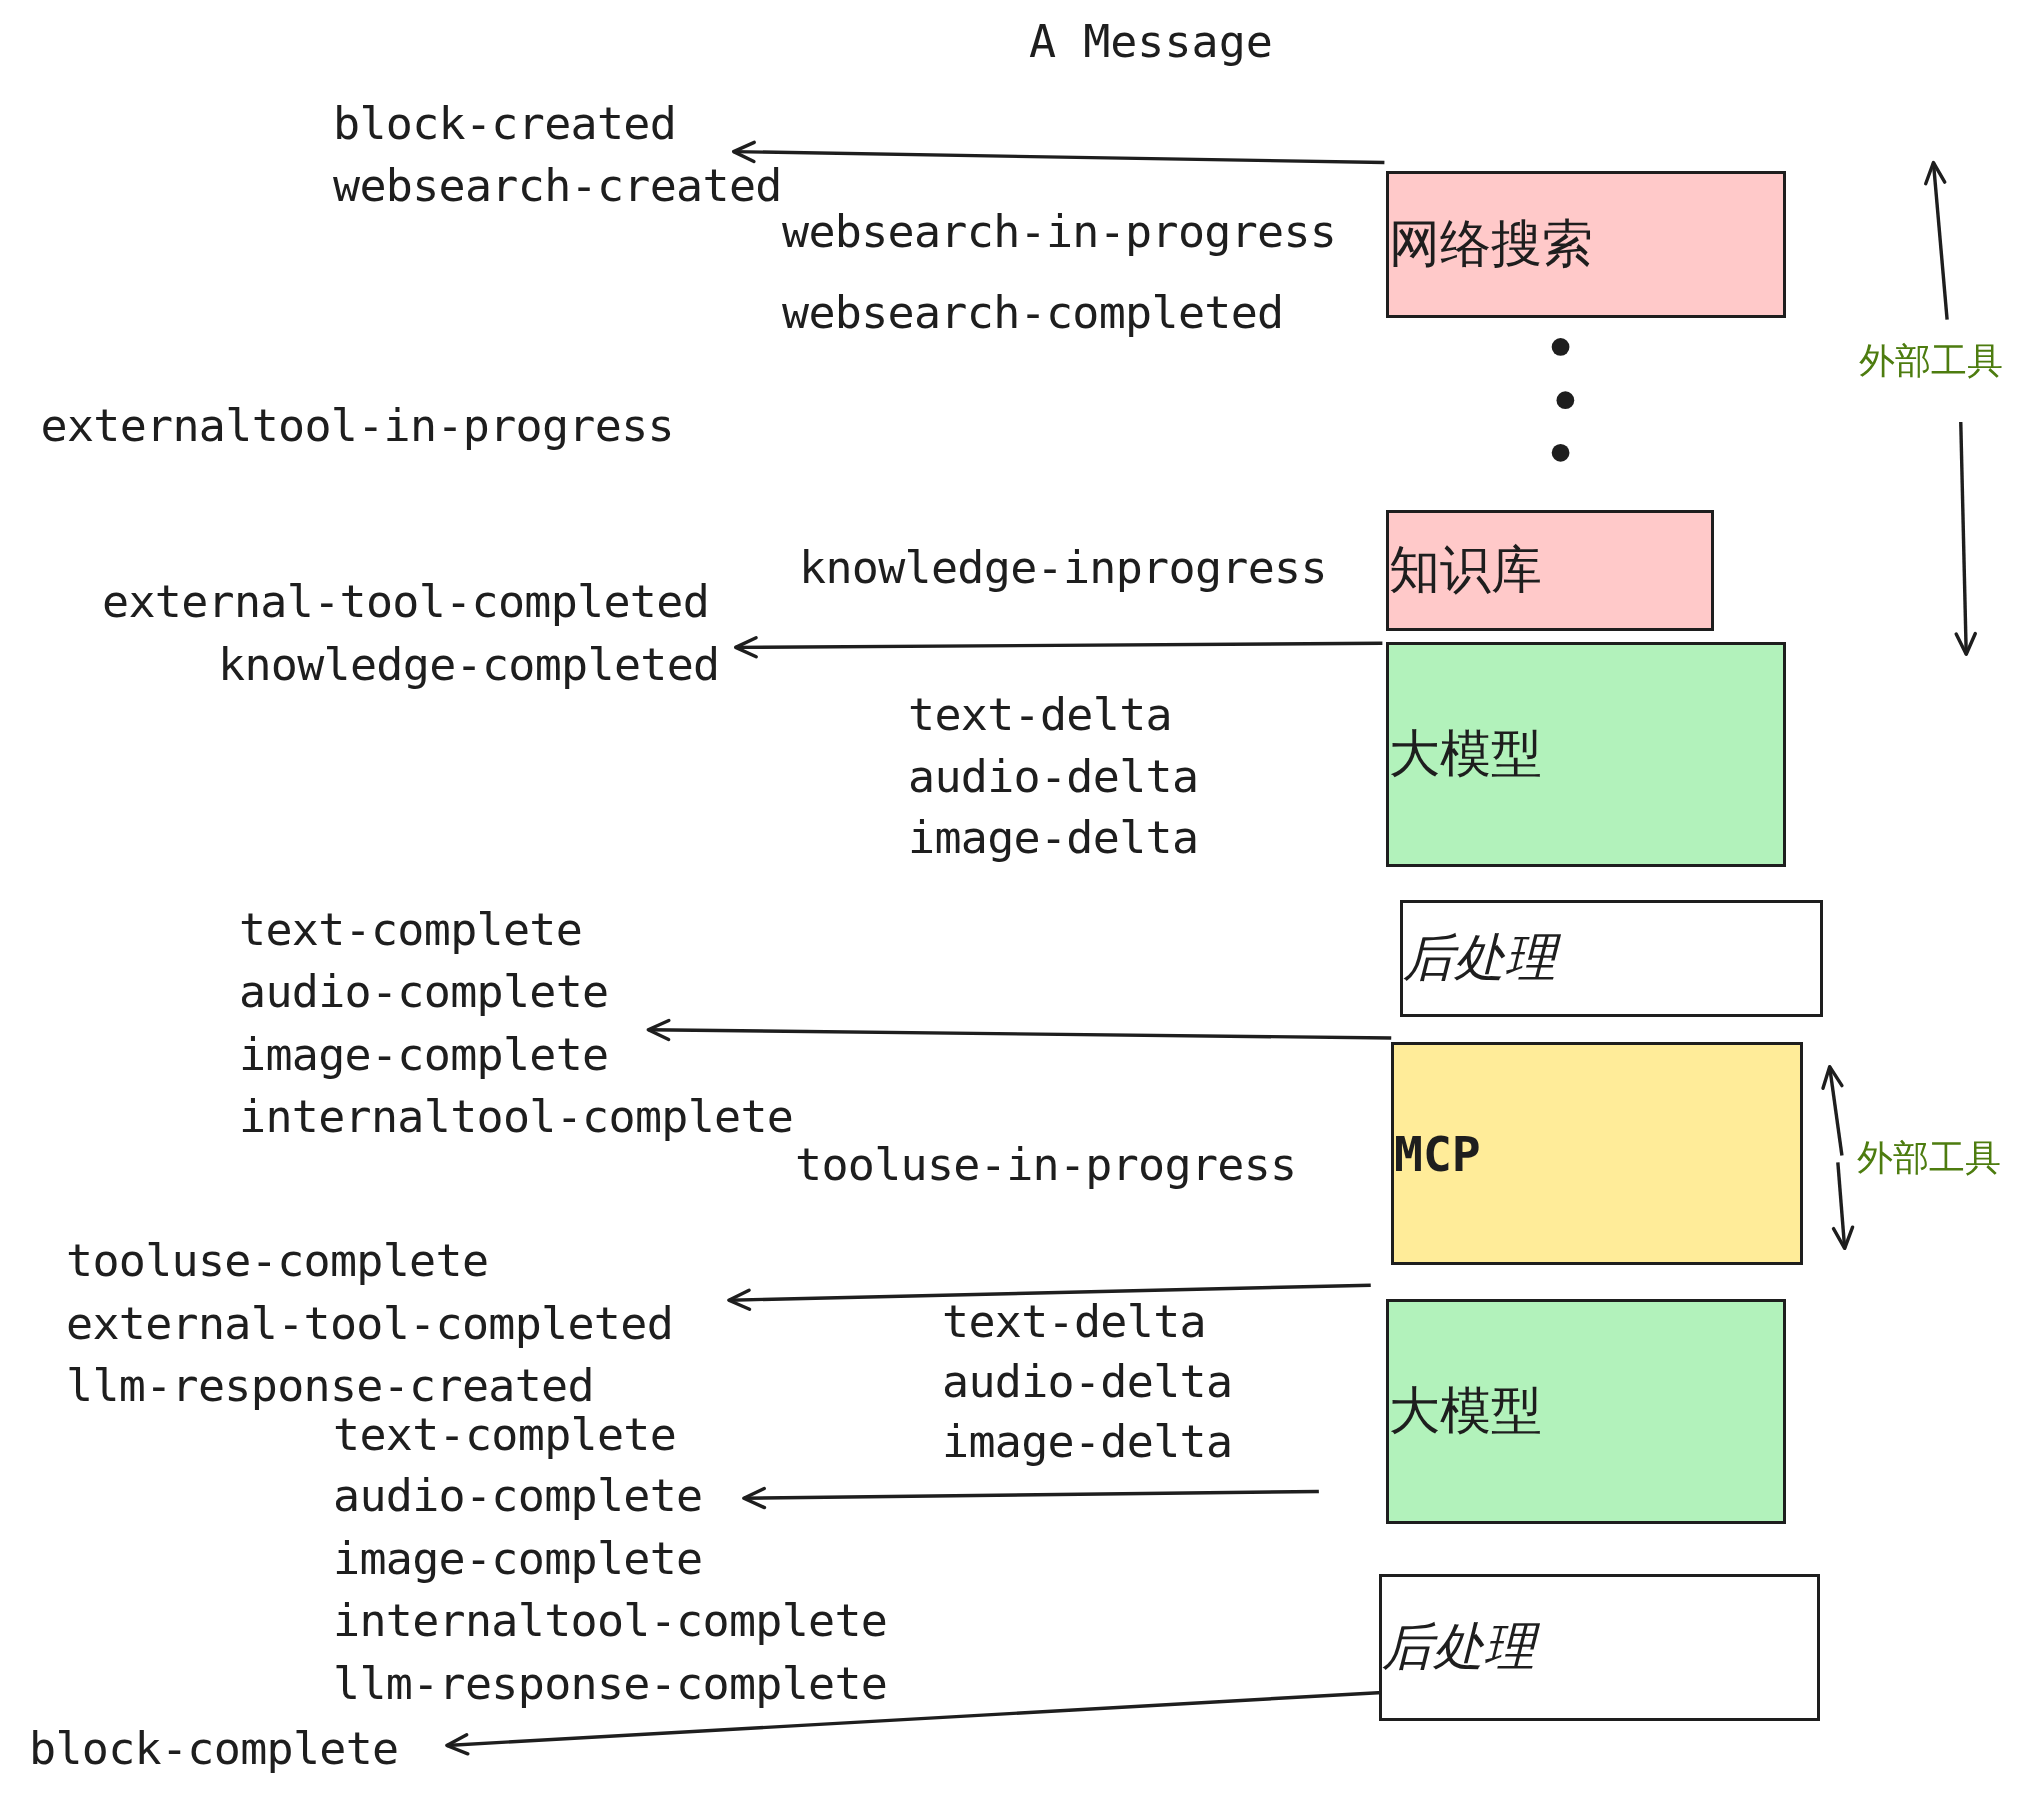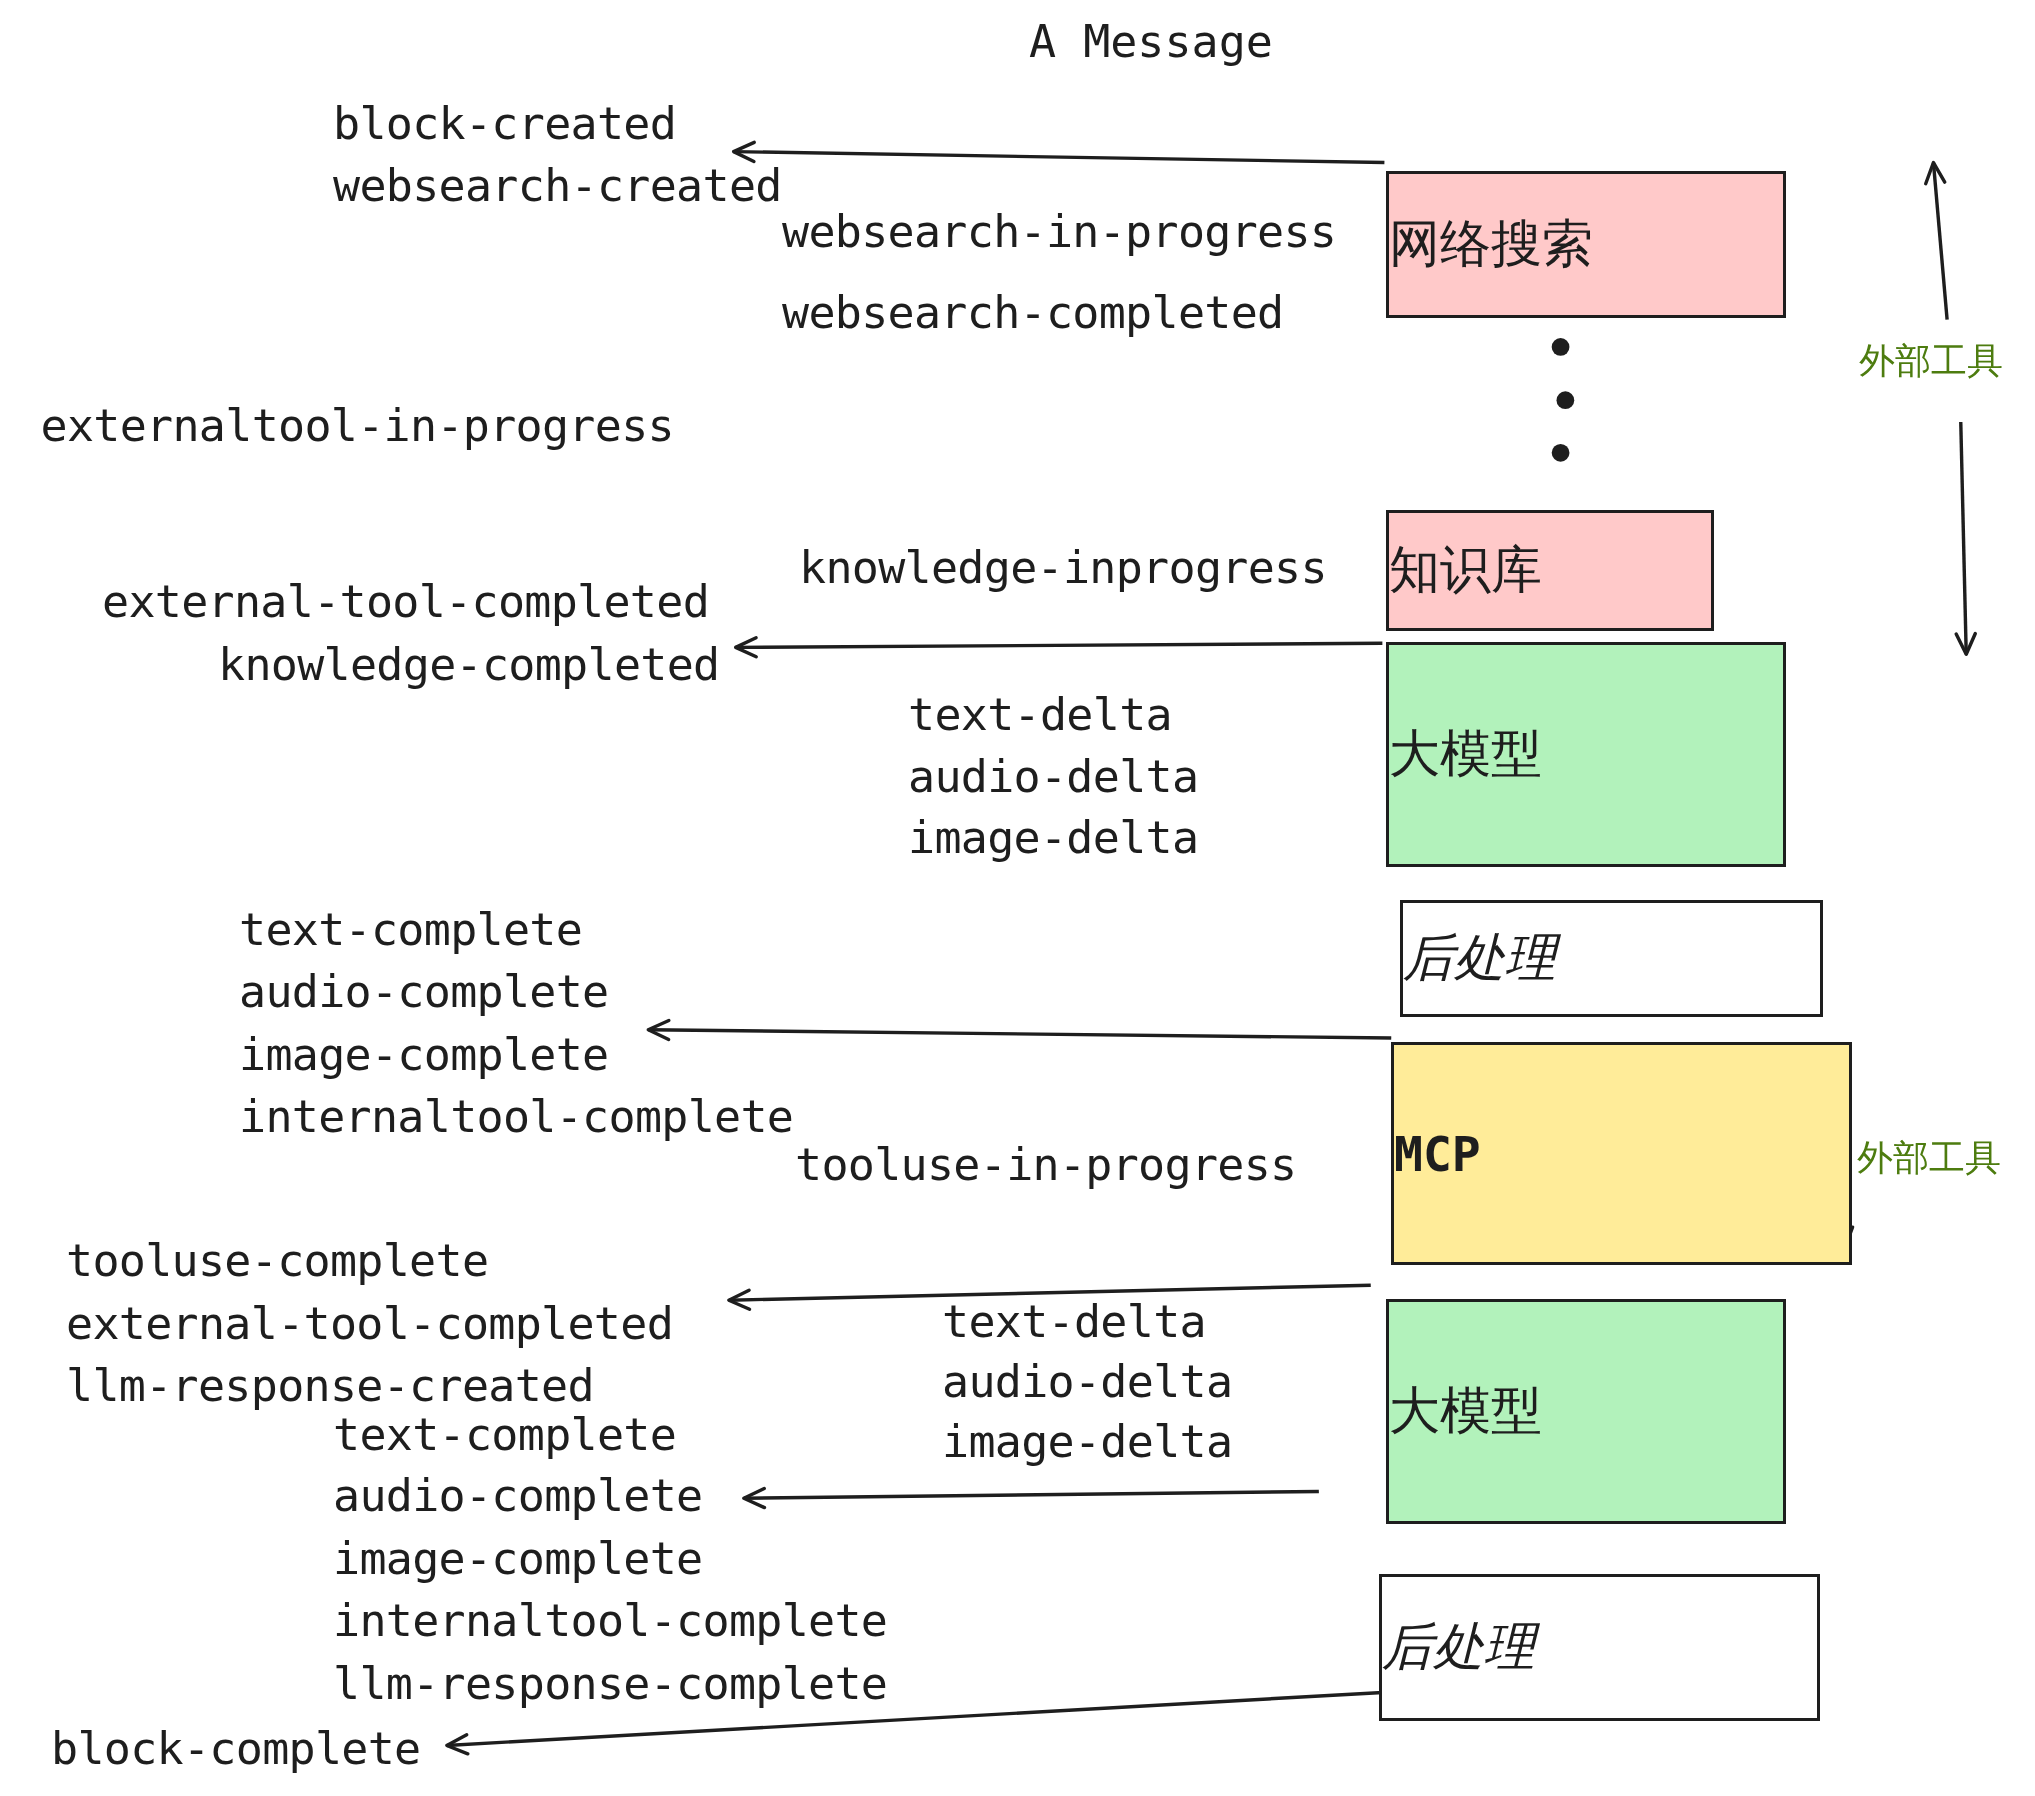--- a/index.html
+++ b/index.html
@@ -58,21 +58,21 @@
   </div>
   <div class="box pink" style="left:1366px;top:510px;width:328px;height:121px;">
     <span>知识库</span>
   </div>
   <div class="box green" style="left:1366px;top:642px;width:400px;height:225px;">
     <span>大模型</span>
   </div>
   <div class="box white" style="left:1380px;top:900px;width:423px;height:117px;">
     <span>后处理</span>
   </div>
-  <div class="box yellow" style="left:1371px;top:1042px;width:461px;height:223px;">
+  <div class="box yellow" style="left:1371px;top:1042px;width:412px;height:223px;">
     <span class="mcp-label">MCP</span>
   </div>
   <div class="box green" style="left:1366px;top:1299px;width:400px;height:225px;">
     <span>大模型</span>
   </div>
   <div class="box white" style="left:1359px;top:1574px;width:441px;height:147px;">
     <span>后处理</span>
   </div>
 
   <div class="sidelabel" style="left:1839px;top:337px;">外部工具</div>
@@ -109,16 +109,16 @@
   <div class="evt" style="left:922px;top:1294px;">text-delta</div>
   <div class="evt" style="left:922px;top:1354px;">audio-delta</div>
   <div class="evt" style="left:922px;top:1414px;">image-delta</div>
 
   <div class="evt" style="left:313px;top:1407px;">text-complete</div>
   <div class="evt" style="left:313px;top:1468px;">audio-complete</div>
   <div class="evt" style="left:313px;top:1531px;">image-complete</div>
   <div class="evt" style="left:313px;top:1593px;">internaltool-complete</div>
   <div class="evt" style="left:313px;top:1656px;">llm-response-complete</div>
 
-  <div class="evt" style="left:31px;top:1721px;">block-complete</div>
+  <div class="evt" style="left:9px;top:1721px;">block-complete</div>
 
 </div>
 
 
 </body></html>

